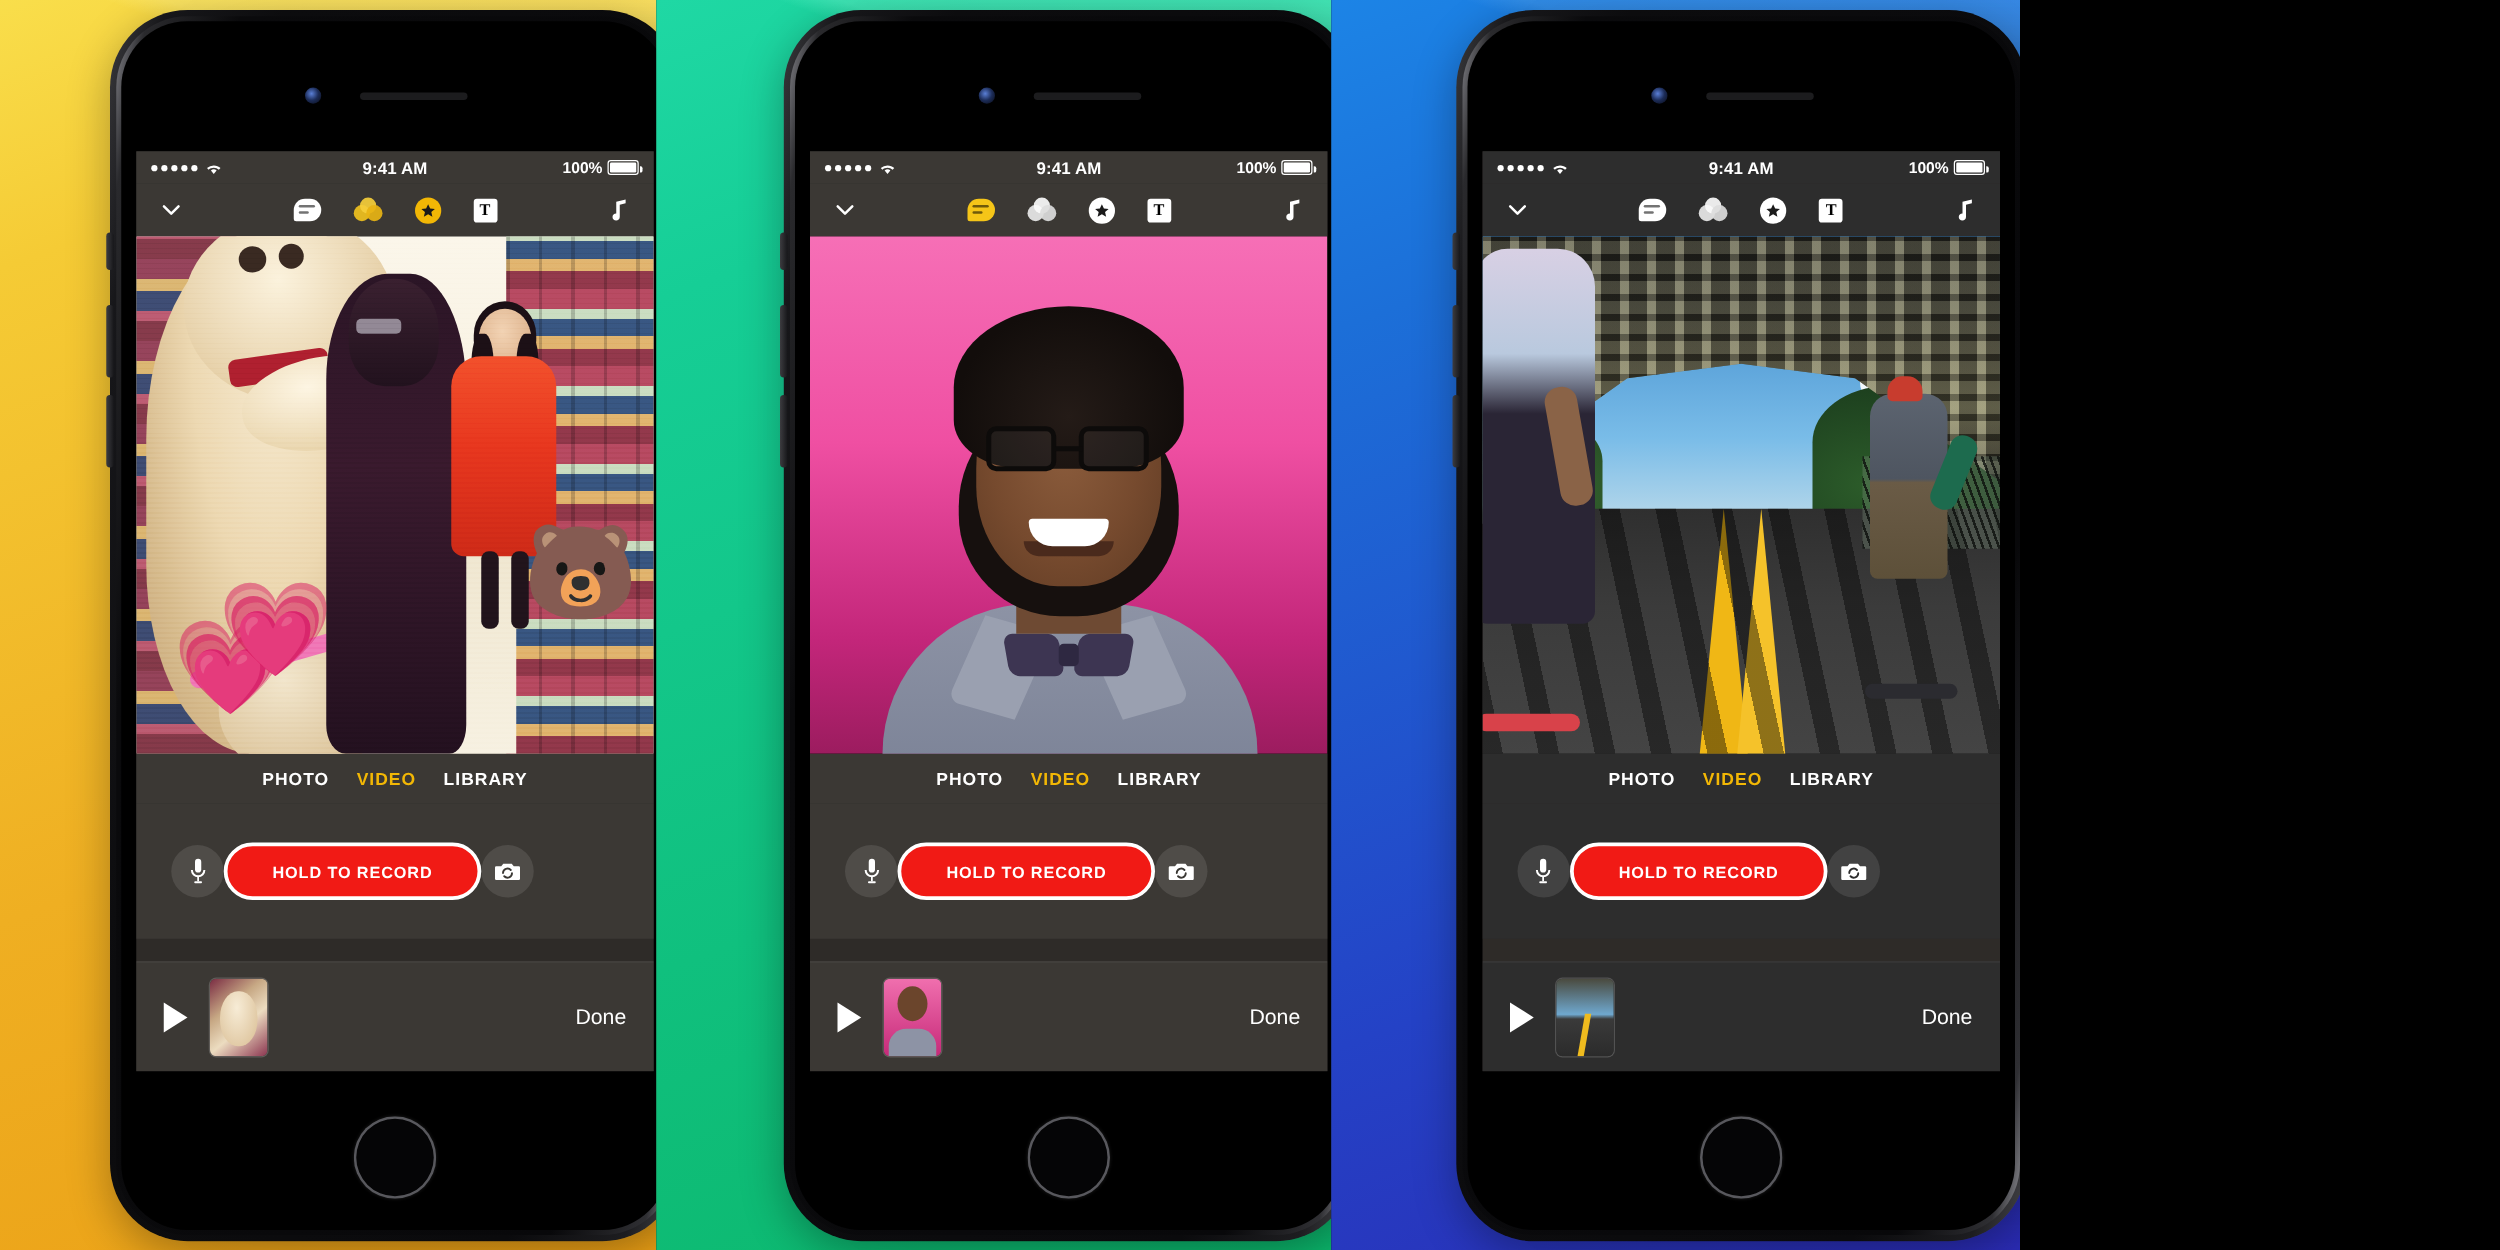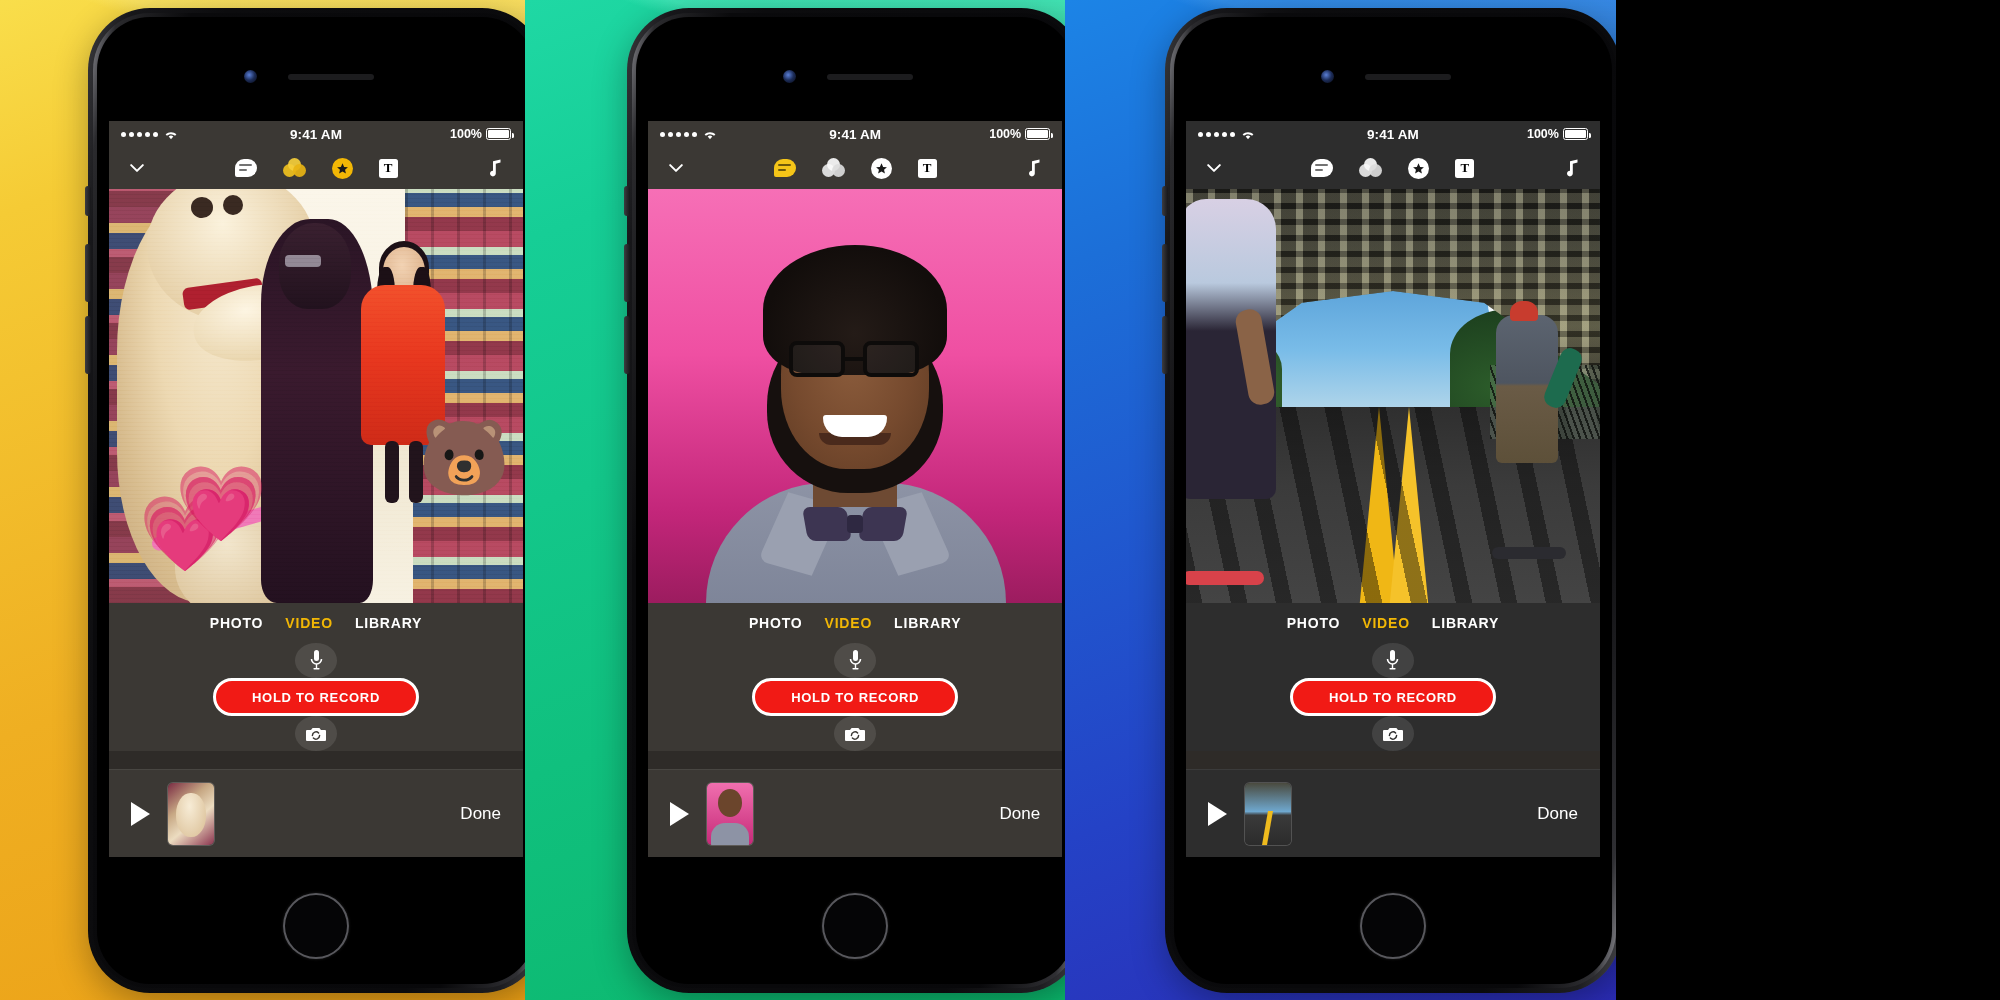--- a/index.html
+++ b/index.html
@@ -215,21 +215,21 @@
       background:repeating-linear-gradient(70deg, rgba(20,24,20,.85) 0 2px, rgba(120,140,120,.35) 2px 6px); }
 
   
   .modes { height:40px; background:#3b3834; display:flex; align-items:center; justify-content:center; gap:22px;
            color:#fff; font-size:14px; font-weight:bold; letter-spacing:.8px; }
   .modes.dark { background:#2d2d2d; }
   .modes .sel { color:#F2B705; }
 
   
   .recordrow { height:108px; background:#3b3834; display:flex; align-items:center; justify-content:flex-start;
-               padding:0 28px;flex-direction:column; }
+               padding:0 28px; }
   .recordrow.dark { background:#2d2d2d; }
   .circbtn { width:42px; height:42px; border-radius:50%; background:rgba(255,255,255,.10);
              display:flex; align-items:center; justify-content:center; }
   .recbtn { width:206px; height:46px; border-radius:23px; background:#F11A15; border:3px solid #fff;
             color:#fff; font-size:13px; font-weight:bold; letter-spacing:.7px;
             display:flex; align-items:center; justify-content:center; }
 
   
   .bottombar { position:absolute; left:0; bottom:0; width:414px; height:88px; background:#3b3834;
                border-top:1px solid rgba(255,255,255,.07); display:flex; align-items:center; padding:0 22px; }

